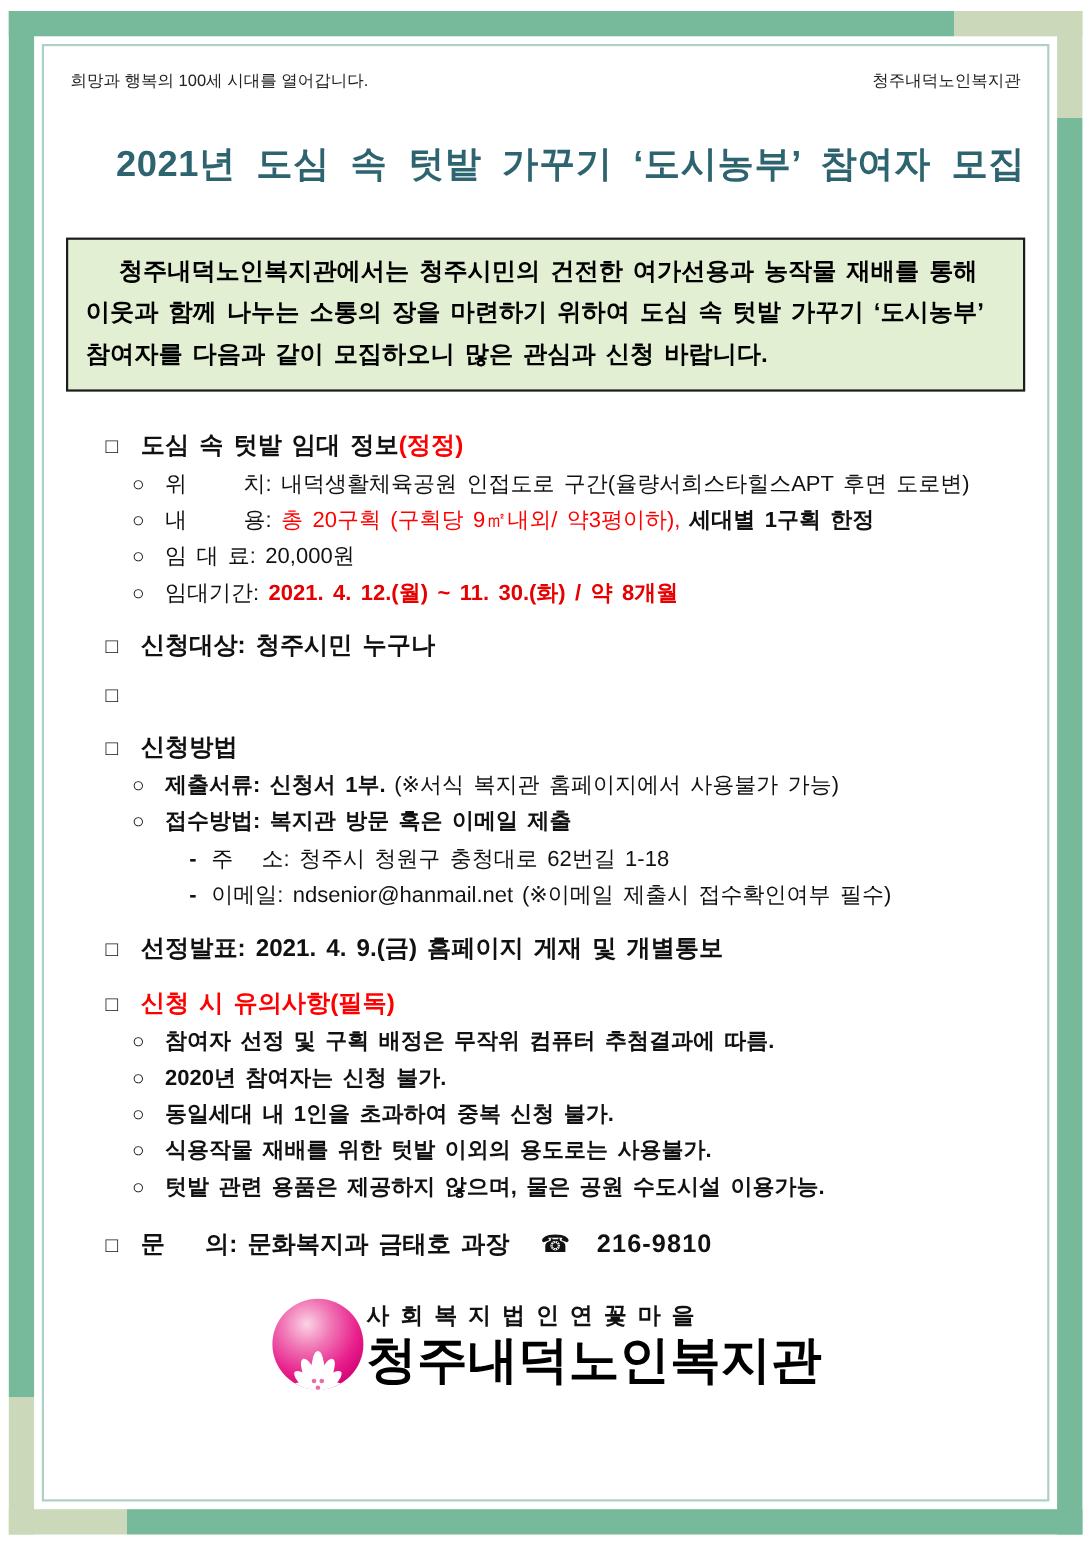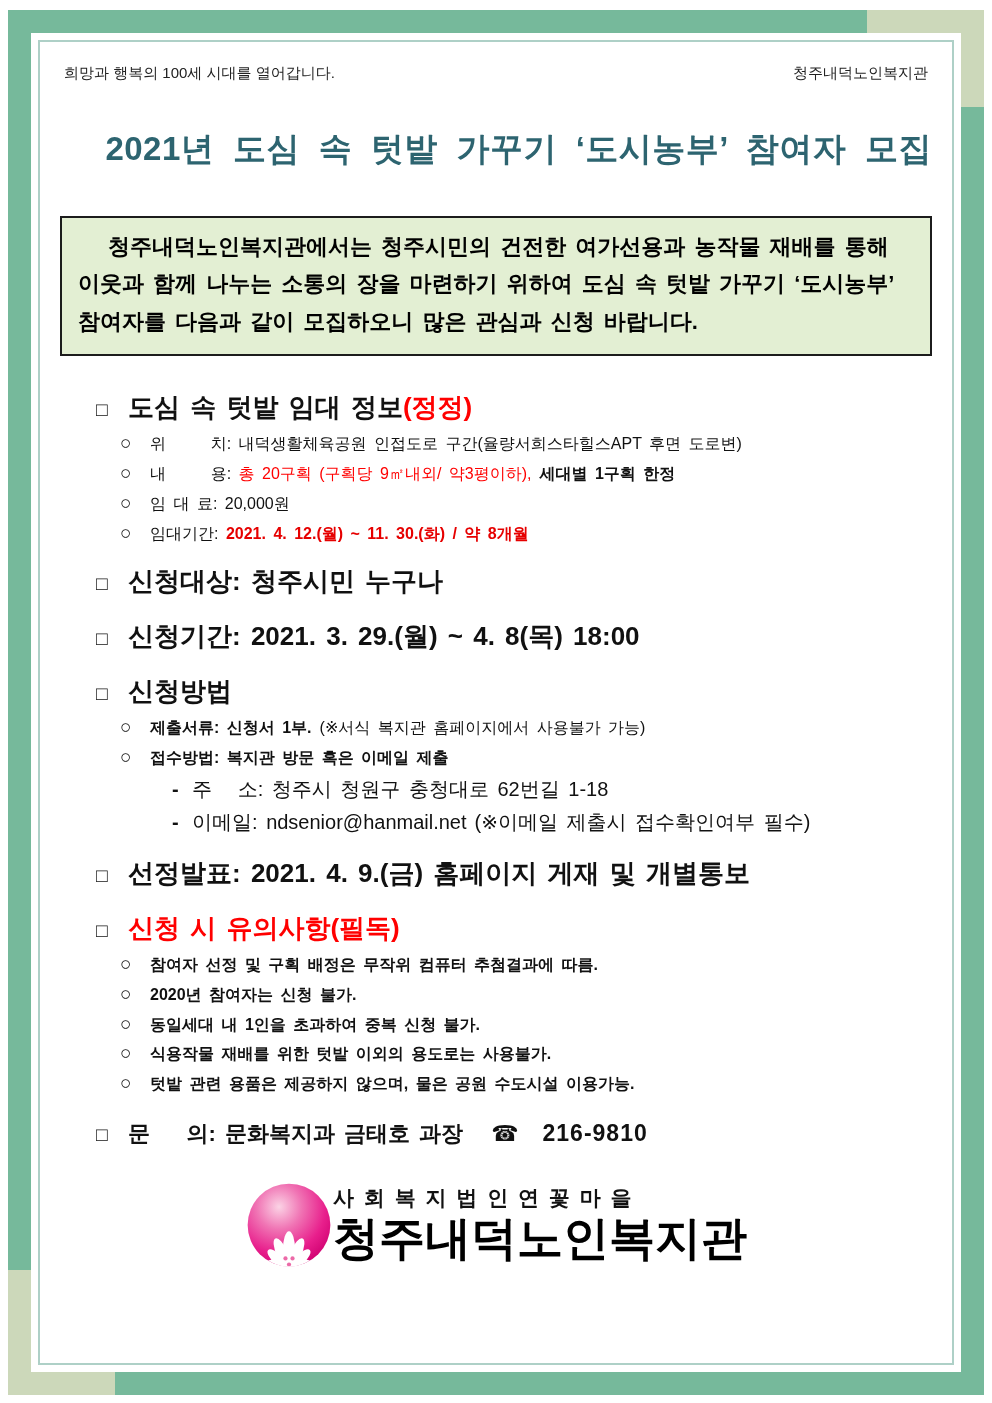--- a/index.html
+++ b/index.html
@@ -37,23 +37,23 @@
   .intro-box{margin-top:44px;background:var(--box-bg);border:2px solid #1c1c1c;
     padding:10px 16px 14px 16px;font-size:22px;font-weight:bold;line-height:1.7;
     text-indent:30px;word-spacing:3px;color:#000000;}
 
   .sections{margin-top:34px;padding-left:36px;padding-right:4px;word-spacing:3px;}
   .sec{margin-top:20px;}
   .row{display:flex;align-items:baseline;}
   .b-sq{width:32px;flex:none;font-size:19px;color:#111;}
   .b-ci{width:30px;flex:none;font-size:19px;color:#111;}
   .b-da{width:20px;flex:none;font-weight:bold;}
-  .heading{font-size:26px;font-weight:bold;}
+  .heading{font-size:22px;font-weight:bold;}
   .item{margin:7px 0 7px 24px;}
-  .item .txt{font-size:16px;line-height:1.3;}
+  .item .txt{font-size:20px;line-height:1.3;}
   .sub{margin:6px 0 6px 76px;font-size:20px;}
   .pre{white-space:pre-wrap;}
   .red{color:var(--red);}
   .red-bold{color:var(--dark-red);font-weight:bold;}
   .bold{font-weight:bold;text-align:right;}
   .gap-left{margin-left:8px;}
   .heading-red{color:var(--red);}
 
   .contact-row{margin-top:24px;}
   .contact-label{font-size:22px;font-weight:bold;}
@@ -111,21 +111,20 @@
         </div>
       </div>
 
       <div class="sec row">
         <span class="b-sq">□</span>
         <span class="heading">신청대상: 청주시민 누구나</span>
       </div>
 
       <div class="sec row">
         <span class="b-sq">□</span>
-        <span class="heading">신청기간: 2021. 3. 29.(월) ~ 4. 8(목) 18:00</span>
       </div>
 
       <div class="sec">
         <div class="row">
           <span class="b-sq">□</span>
           <span class="heading">신청방법</span>
         </div>
         <div class="row item">
           <span class="b-ci">○</span>
           <span class="txt pre"><span class="bold">제출서류: 신청서 1부.</span><span class="gap-left">(※서식 복지관 홈페이지에서 사용불가 가능)</span></span>

